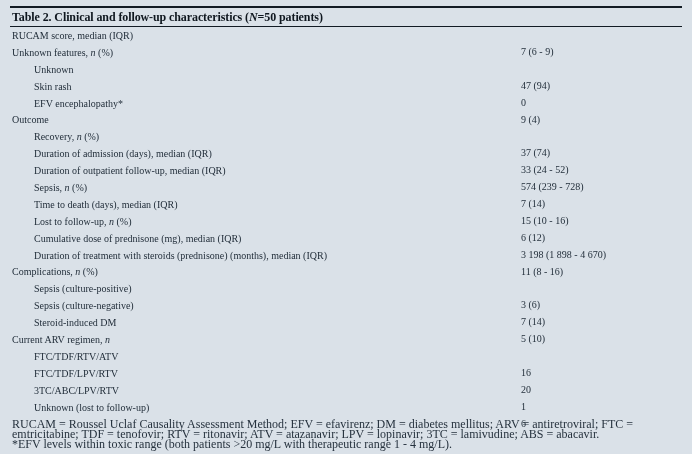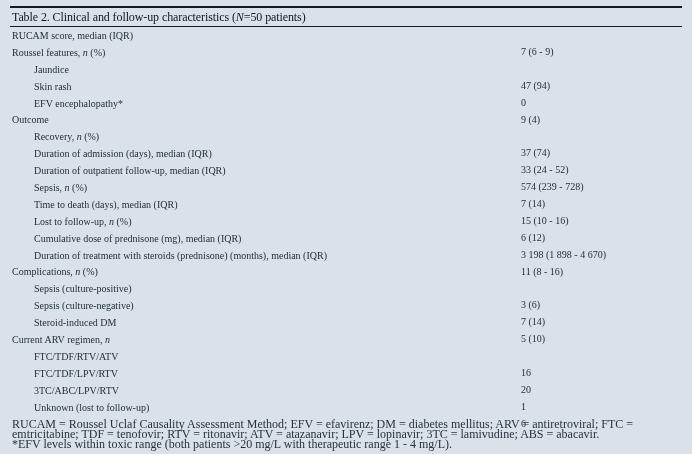--- a/index.html
+++ b/index.html
@@ -12,21 +12,21 @@
     font-family: "Liberation Serif", "DejaVu Serif", serif;
     overflow: hidden;
   }
   .table-wrap {
     margin: 6px 10px 0 10px;
     width: 672px;
   }
   .title {
     border-top: 2px solid #121b24;
     border-bottom: 1.5px solid #121b24;
-    font-weight: normal;
+    font-weight: bold;
     font-size: 12px;
     color: #0f171f;
     padding: 2px 0 2px 2px;
     line-height: 14px;
     letter-spacing: -0.1px;
     white-space: nowrap;
   }
   .rows { padding-top: 1px; }
   .row {
     position: relative;
@@ -49,22 +49,22 @@
   .footnotes p { margin: 0; }
   i { font-style: italic; }
 </style>
 </head>
 <body>
 
 <div class="table-wrap">
   <div class="title"><span>Table 2. Clinical and follow-up characteristics (</span><i>N</i><span>=50 patients)</span></div>
   <div class="rows">
       <div class="row indent0"><span class="lbl"><span>RUCAM score, median (IQR)</span></span><span class="val">7 (6 - 9)</span></div>
-      <div class="row indent0"><span class="lbl"><span>Roussel features, </span><i>n</i><span> (%)</span></span></div>
-      <div class="row indent1"><span class="lbl"><span>Jaundice</span></span><span class="val">47 (94)</span></div>
+      <div class="row indent0"><span class="lbl"><span>Unknown features, </span><i>n</i><span> (%)</span></span></div>
+      <div class="row indent1"><span class="lbl"><span>Unknown</span></span><span class="val">47 (94)</span></div>
       <div class="row indent1"><span class="lbl"><span>Skin rash</span></span><span class="val">0</span></div>
       <div class="row indent1"><span class="lbl"><span>EFV encephalopathy*</span></span><span class="val">9 (4)</span></div>
       <div class="row indent0"><span class="lbl"><span>Outcome</span></span></div>
       <div class="row indent1"><span class="lbl"><span>Recovery, </span><i>n</i><span> (%)</span></span><span class="val">37 (74)</span></div>
       <div class="row indent1"><span class="lbl"><span>Duration of admission (days), median (IQR)</span></span><span class="val">33 (24 - 52)</span></div>
       <div class="row indent1"><span class="lbl"><span>Duration of outpatient follow-up, median (IQR)</span></span><span class="val">574 (239 - 728)</span></div>
       <div class="row indent1"><span class="lbl"><span>Sepsis, </span><i>n</i><span> (%)</span></span><span class="val">7 (14)</span></div>
       <div class="row indent1"><span class="lbl"><span>Time to death (days), median (IQR)</span></span><span class="val">15 (10 - 16)</span></div>
       <div class="row indent1"><span class="lbl"><span>Lost to follow-up, </span><i>n</i><span> (%)</span></span><span class="val">6 (12)</span></div>
       <div class="row indent1"><span class="lbl"><span>Cumulative dose of prednisone (mg), median (IQR)</span></span><span class="val">3 198 (1 898 - 4 670)</span></div>

